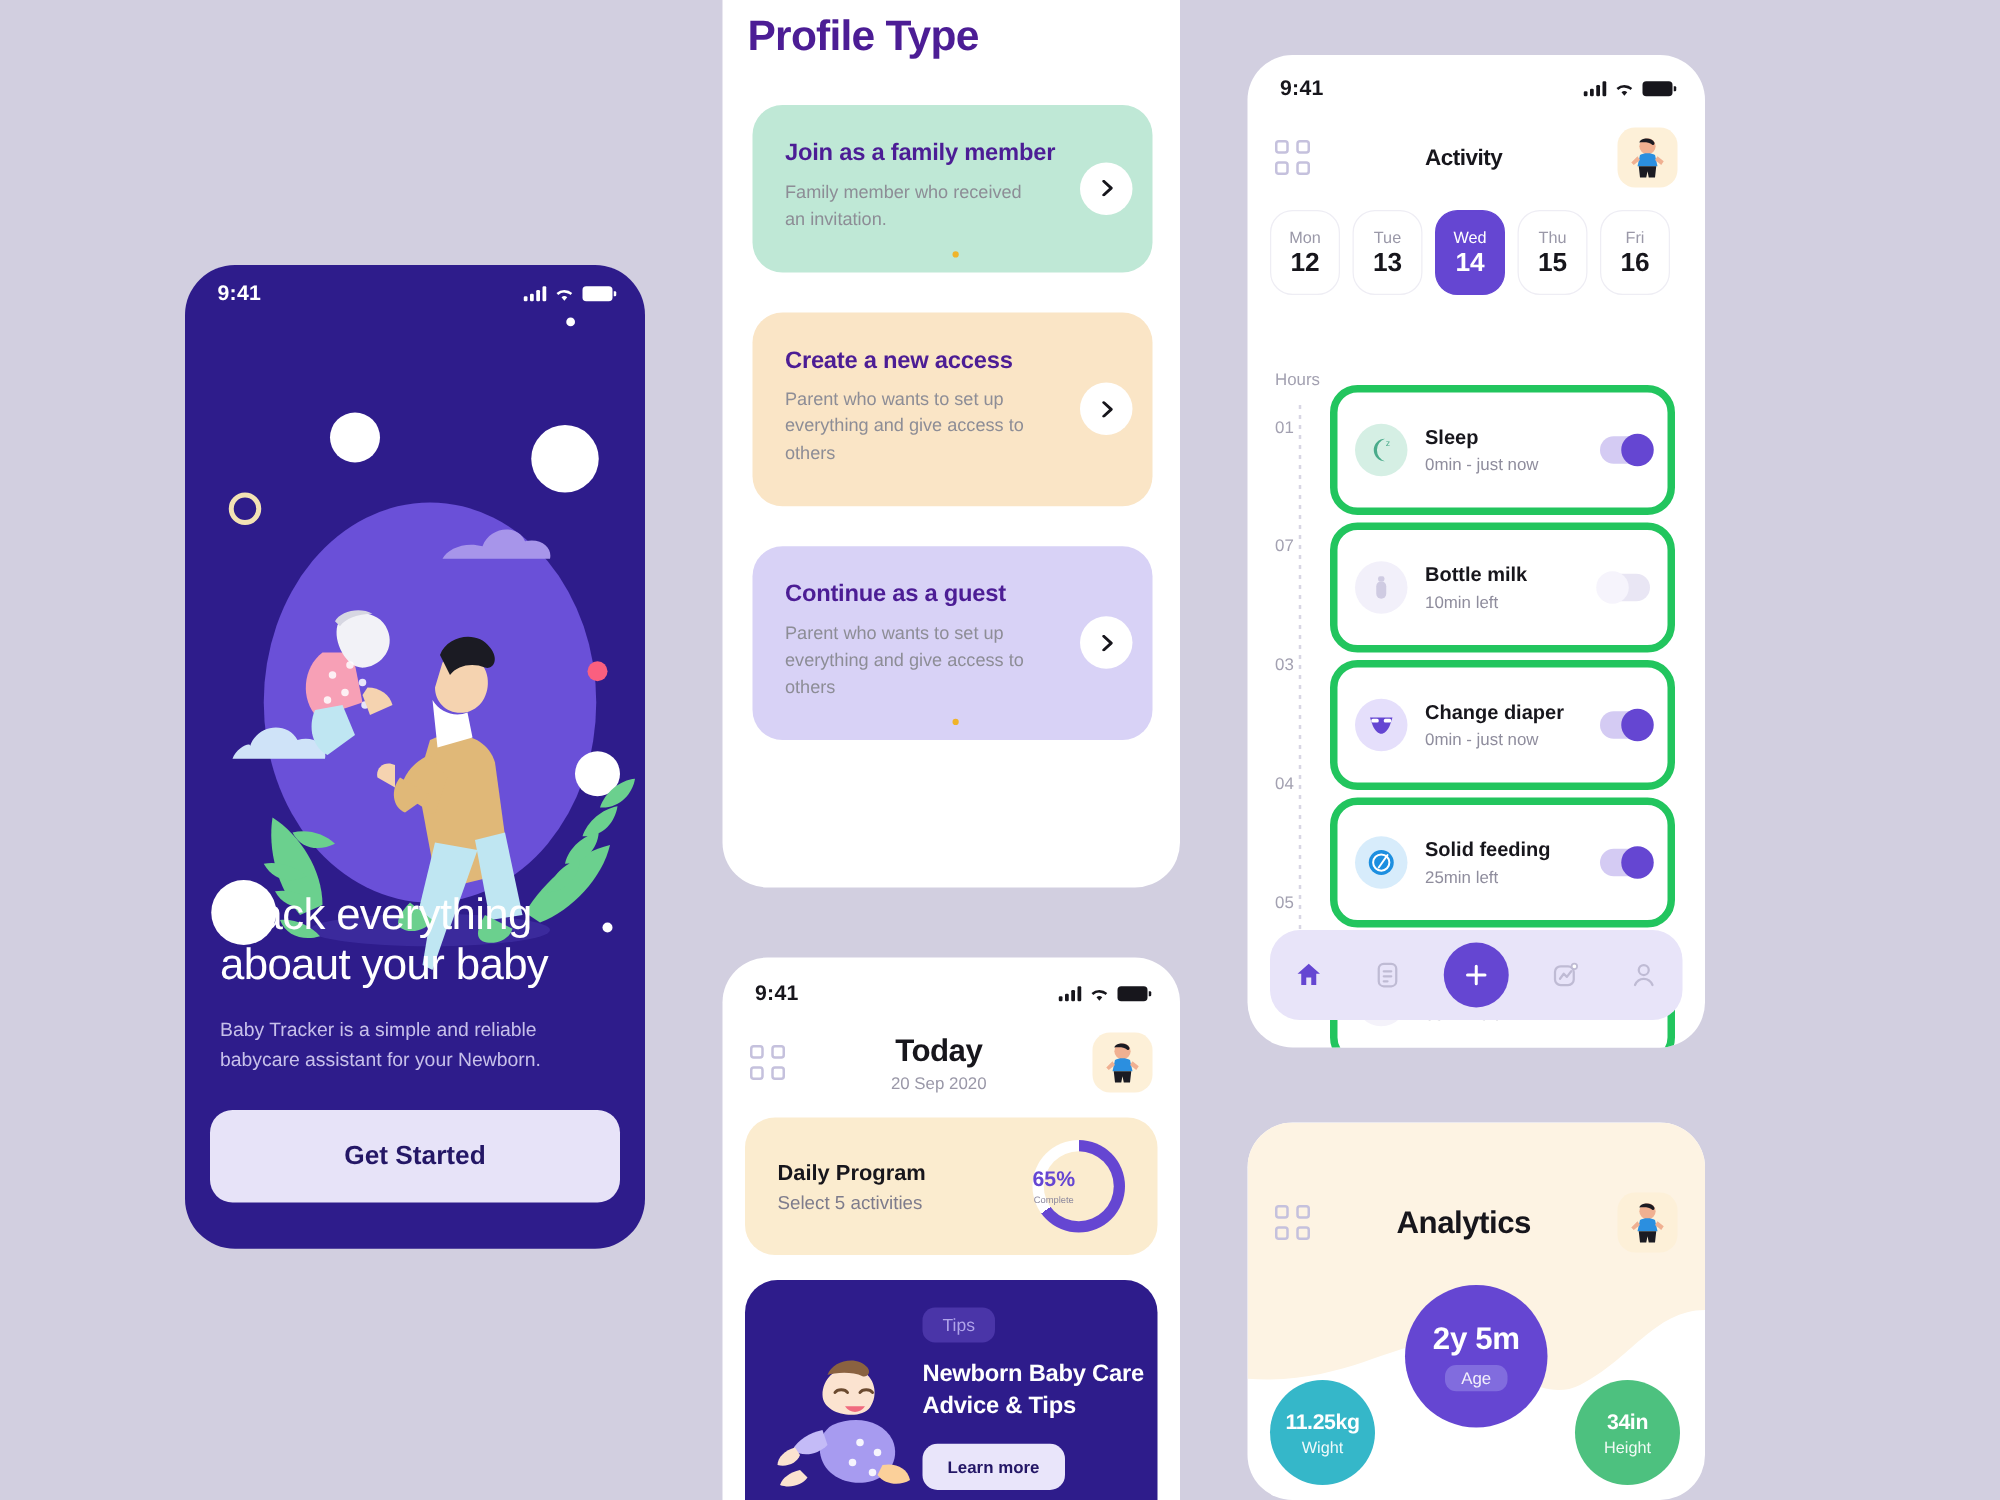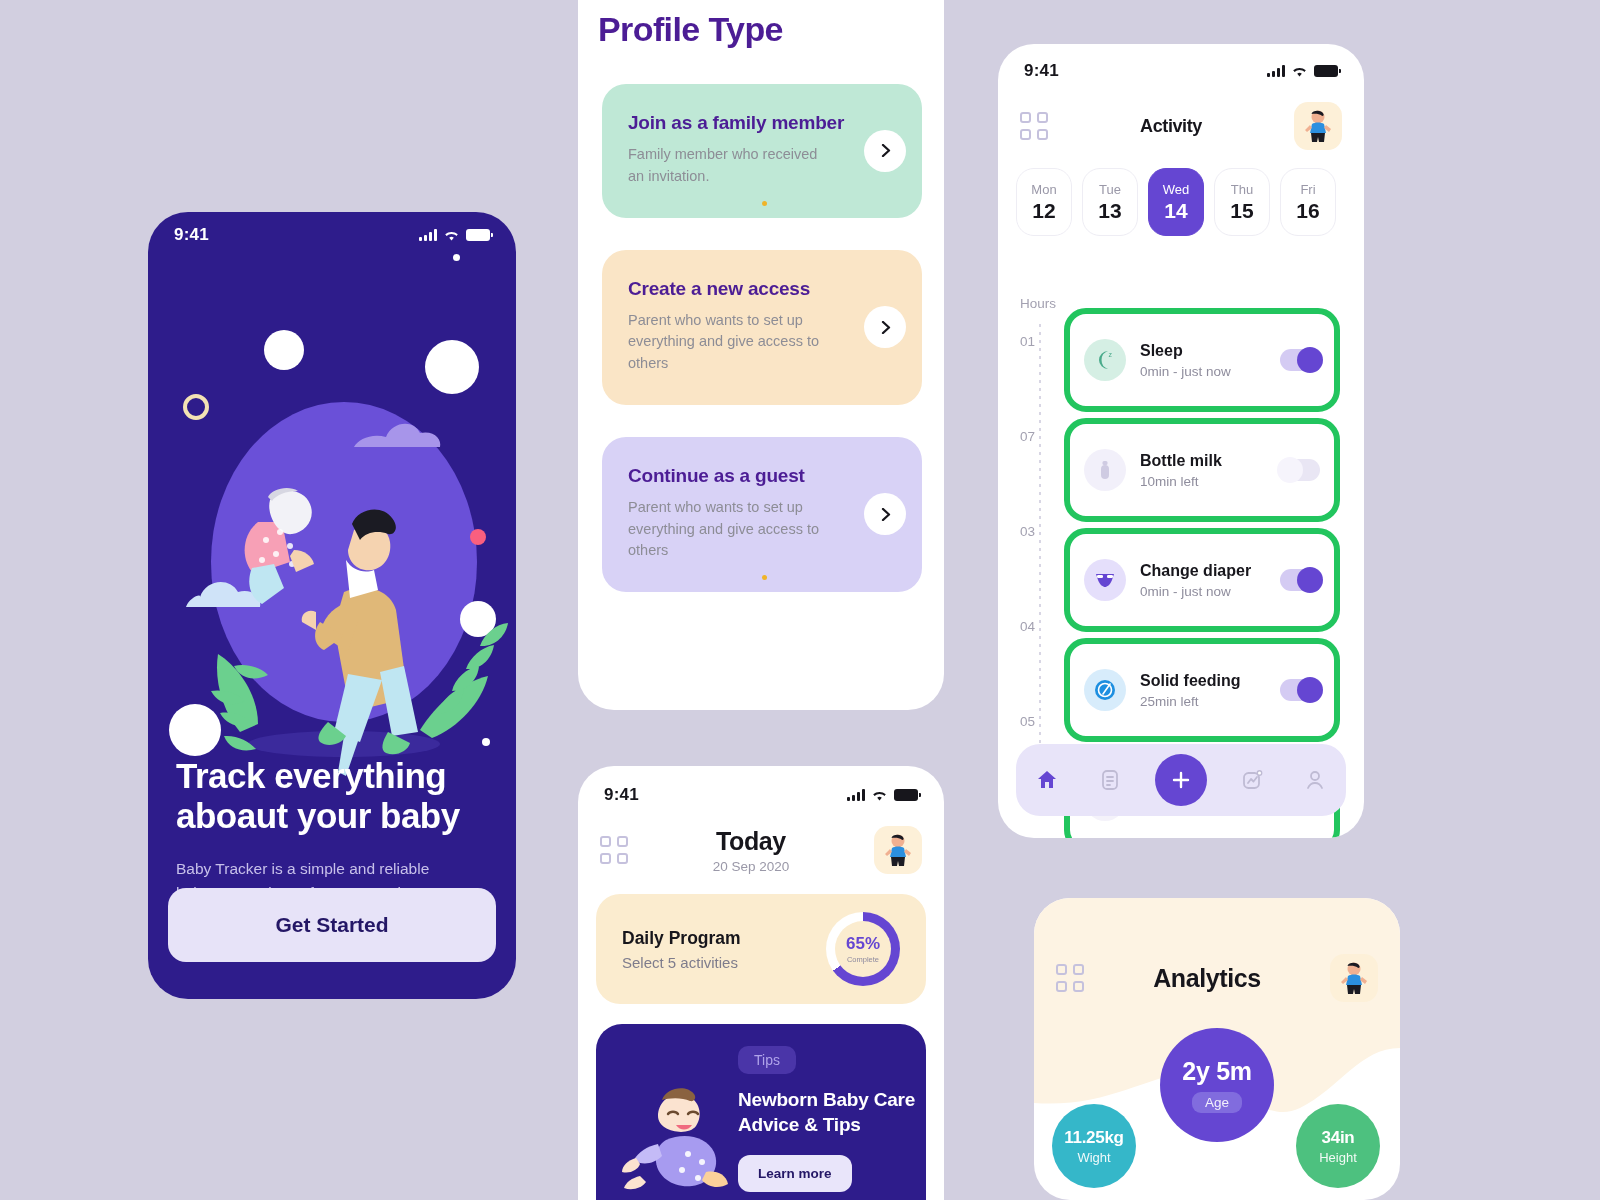--- a/index.html
+++ b/index.html
@@ -34,21 +34,21 @@
     left: 148px; top: 212px; width: 368px; height: 787px;
     background: #2e1c8b; color: #fff;
   }
   #screen-onboarding .statusbar { color:#fff; margin-top:6px; }
   #screen-onboarding .bars i { background:#fff; }
   #screen-onboarding .batt { background:#fff; }
   .notch-dot { position:absolute; left:305px; top:42px; width:7px;height:7px;border-radius:50%;background:#fff; }
 
   .illus { position:absolute; left:0; top:80px; width:368px; height:560px; }
   .ob-copy { position:absolute; left:28px; top:500px; width:312px; }
-  .ob-title { font-size:35px; font-weight:bold; line-height:1.15; letter-spacing:-.5px;margin-top:44px; }
+  .ob-title { font-size:35px; font-weight:normal; line-height:1.15; letter-spacing:-.5px; }
   .ob-sub { margin-top:20px; font-size:15.5px; line-height:1.55; color:#c7c0ea; }
   .ob-btn {
     position:absolute; left:20px; top:676px; width:328px; height:74px;
     background:#e7e3f8; color:#241766; border-radius:18px; border:none;
     font-size:21px; font-weight:bold; font-family:inherit; cursor:pointer;
   }
 
   
   #screen-profile {
     left: 578px; top: -60px; width: 366px; height: 770px;
@@ -125,39 +125,39 @@
   #screen-today .bars i, #screen-today .batt { background:#17161c; }
   .today-title { font-size:25px; font-weight:bold; color:#17161c; text-align:center; letter-spacing:-.4px;}
   .today-date { font-size:13.5px; color:#9a98a8; text-align:center; margin-top:3px; }
   .prog-card {
     position:absolute; left:18px; top:128px; width:330px; height:110px;
     background:#fbeccf; border-radius:24px; display:flex; align-items:center; padding:0 26px; justify-content:space-between;
   }
   .prog-card h4 { font-size:17.5px; font-weight:bold; color:#17161c; }
   .prog-card p { font-size:15px; color:#7e7c8c; margin-top:5px; }
   .ring { width:74px;height:74px; border-radius:50%; position:relative;
-          background:conic-gradient(#6546d2 0 65%, #ffffff 65% 100%); display:flex;align-items:center;justify-content:center;}
+          background:conic-gradient(#6546d2 0 65%, #ffffff 65% 100%); display:flex;align-items:center;}
   .ring:after { content:""; position:absolute; inset:9px; background:#fbeccf; border-radius:50%; }
   .ring-lbl { position:relative; z-index:1; text-align:center; }
   .ring-lbl .p { font-size:17px; font-weight:bold; color:#6546d2; }
   .ring-lbl .c { font-size:7.5px; color:#8e8a9e; margin-top:1px; }
   .tips-card {
     position:absolute; left:18px; top:258px; width:330px; height:230px;
     background:#2e1c8b; border-radius:26px; overflow:hidden;
   }
   .tips-baby { position:absolute; left:10px; top:54px; width:130px; height:120px; }
   .tips-right { position:absolute; left:142px; top:22px; width:178px; }
   .tips-badge { display:inline-block; background:#4a35a8; color:#b0a4ea; font-size:14px; padding:6px 16px; border-radius:10px; }
   .tips-h { margin-top:14px; font-size:19px; font-weight:bold; color:#fff; line-height:1.3; letter-spacing:-.2px;}
   .tips-btn { margin-top:18px; background:#e9e5fa; color:#241766; border:none; border-radius:12px; padding:11px 20px; font-size:13.5px; font-weight:bold; font-family:inherit; cursor:pointer; }
 
   
   #screen-analytics {
     left: 998px; top: 898px; width: 366px; height: 302px;
-    background:#fff; border-radius:36px; overflow:hidden;margin-left:36px;
+    background:#fff; border-radius:36px; overflow:hidden;
   }
   .an-wave { position:absolute; inset:0; }
   .an-bar { position:relative; display:flex; align-items:center; justify-content:space-between; padding:56px 22px 0; }
   .an-title { font-size:25px; font-weight:bold; color:#17161c; letter-spacing:-.4px;}
   .bubble { position:absolute; border-radius:50%; display:flex; flex-direction:column; align-items:center; justify-content:center; color:#fff; }
   .bubble .v { font-weight:bold; letter-spacing:-.3px; }
   .bubble .k { opacity:.92; }
   #bubble-age { left:126px; top:130px; width:114px; height:114px; background:#6546d2; }
   #bubble-age .v { font-size:25px; }
   #bubble-age .k { margin-top:6px; font-size:13.5px; background:#8470e0; padding:3px 13px; border-radius:9px; }

